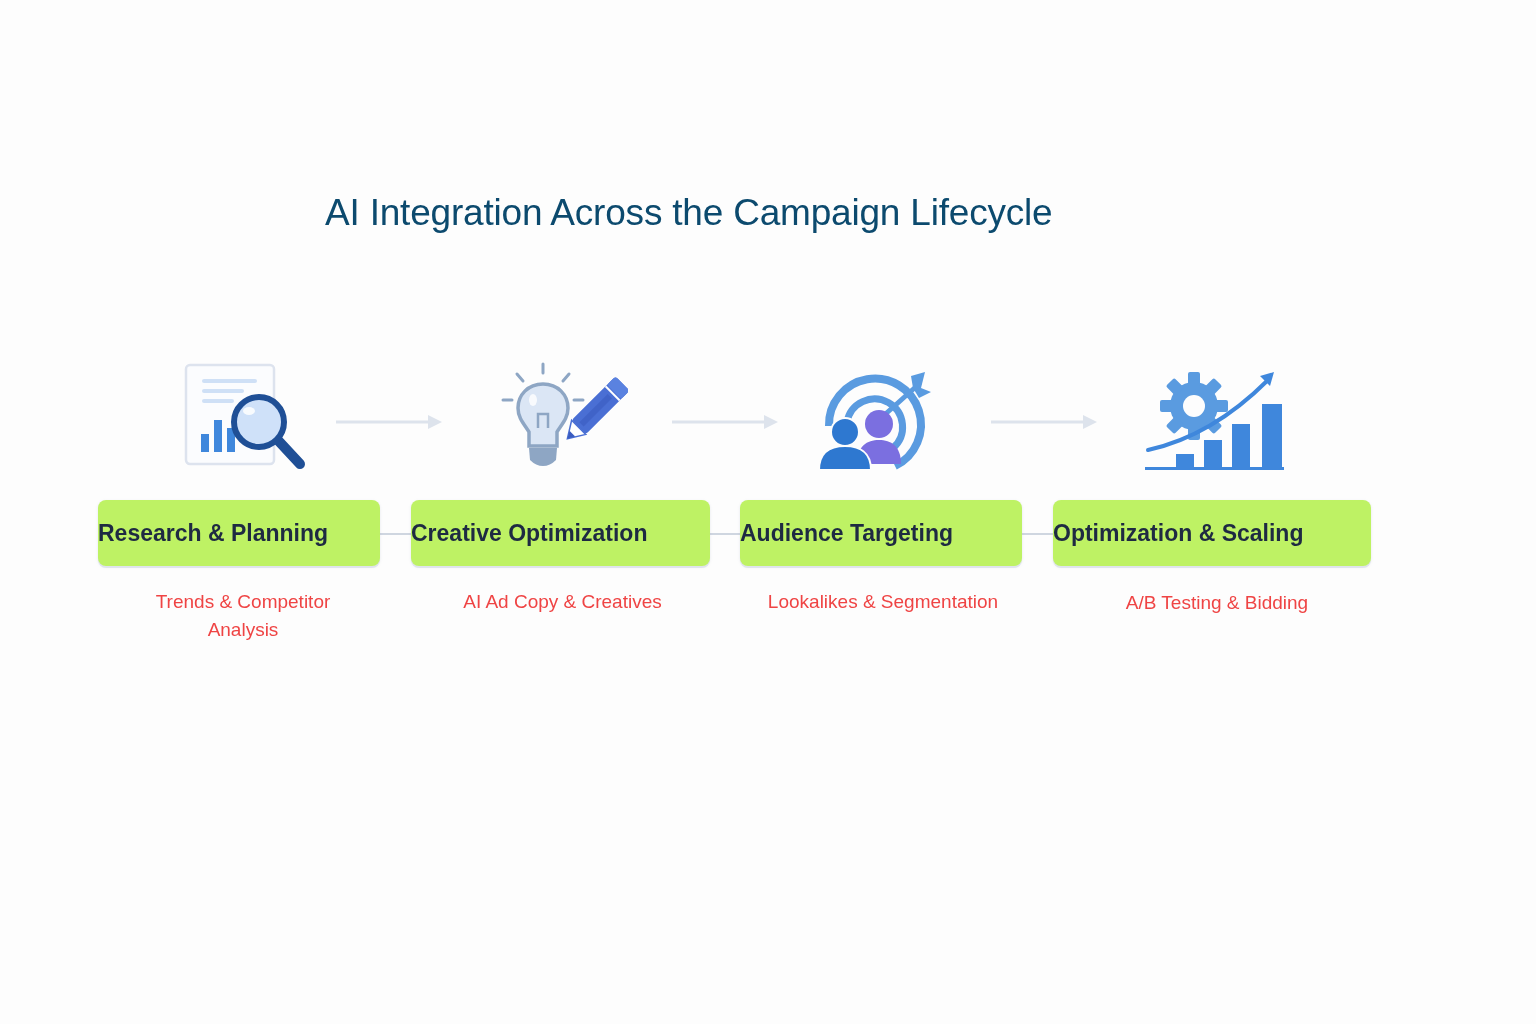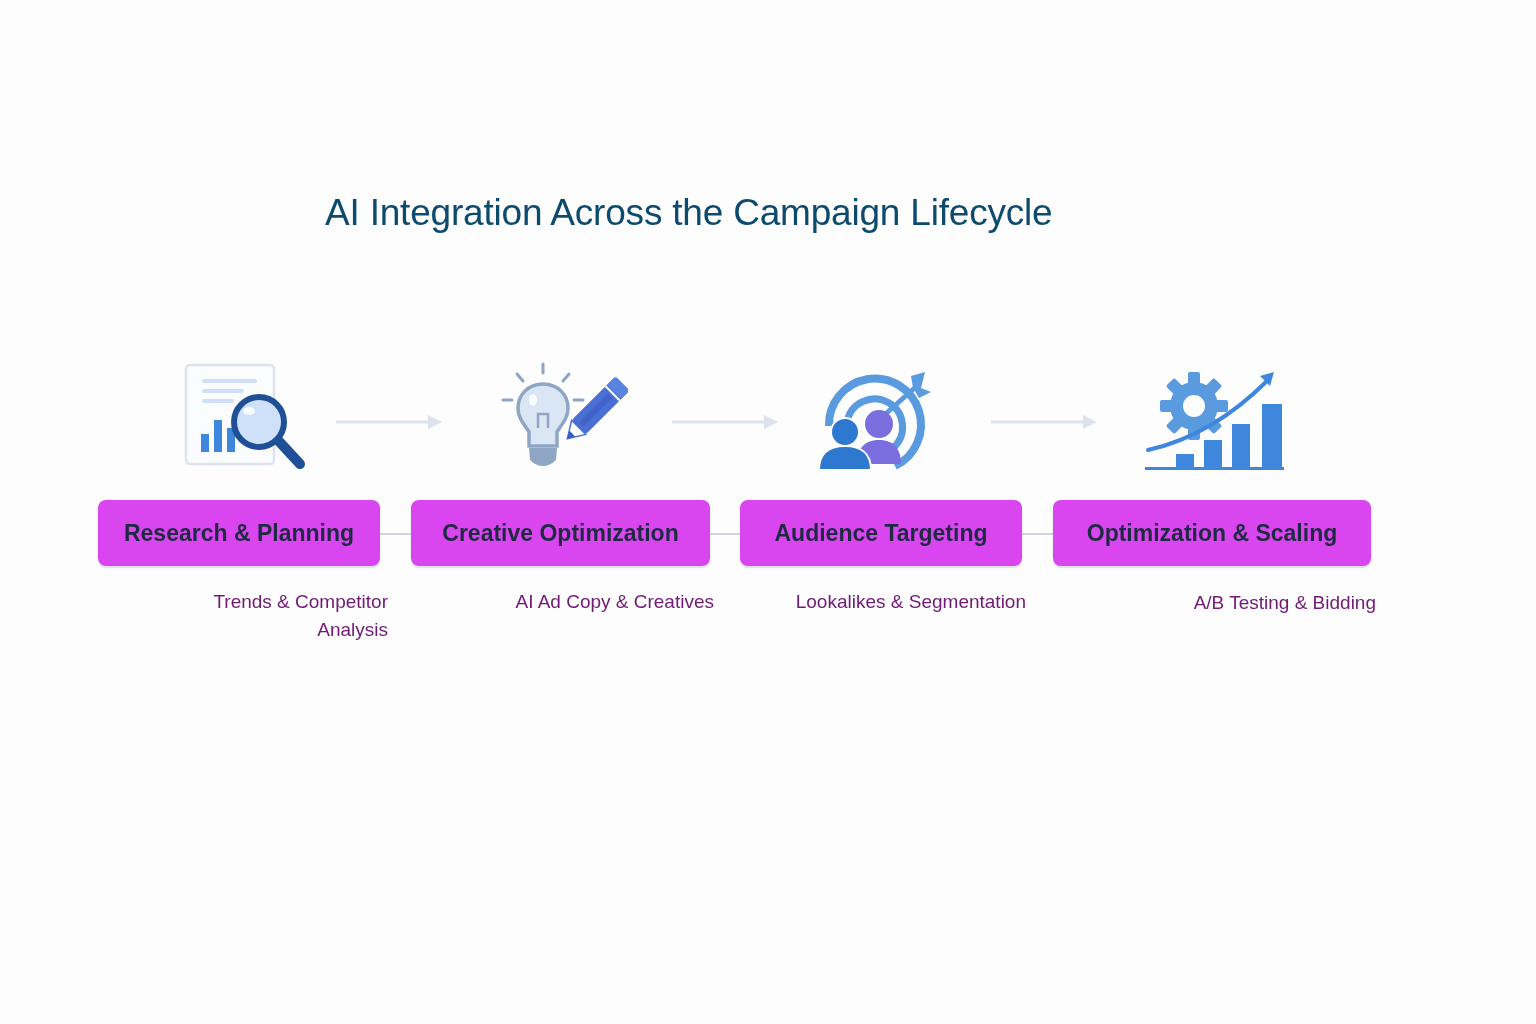--- a/index.html
+++ b/index.html
@@ -13,33 +13,33 @@
     .canvas { position: relative; width: 1536px; height: 1024px; }
     .title {
       position: absolute; left: 325px; top: 192px;
       font-size: 37px; font-weight: 400; color: #0c4a6e;
       letter-spacing: -0.2px; white-space: nowrap;
     }
     .icon { position: absolute; }
     .arrow { position: absolute; height: 20px; }
     .card {
       position: absolute; top: 500px; height: 66px;
-      background: #d946ef;
+      background: #bef264;
       border-radius: 8px;
       box-shadow: 0 2px 0 #dfe4ec, 0 1px 3px rgba(120,135,160,0.18);
-      display: flex; align-items: center; justify-content: center;
+      display: flex; align-items: center; justify-content: flex-start;
       font-size: 23px; font-weight: 700; color: #1e2a42;
       white-space: nowrap;
     }
     .connector {
       position: absolute; top: 533px; height: 1.5px; background: #cfd6e0;
     }
     .desc {
       position: absolute; top: 588px;
-      font-size: 19px; color: #701a75; text-align: right; line-height: 28px;
+      font-size: 19px; color: #ef4444; text-align: center; line-height: 28px;
     }
   </style>
 </head>
 <body>
 
 <div class="canvas">
 
   <div class="title">AI Integration Across the Campaign Lifecycle</div>
 
   <svg class="icon" style="left:182px;top:362px" width="130" height="112" viewBox="0 0 130 112">

